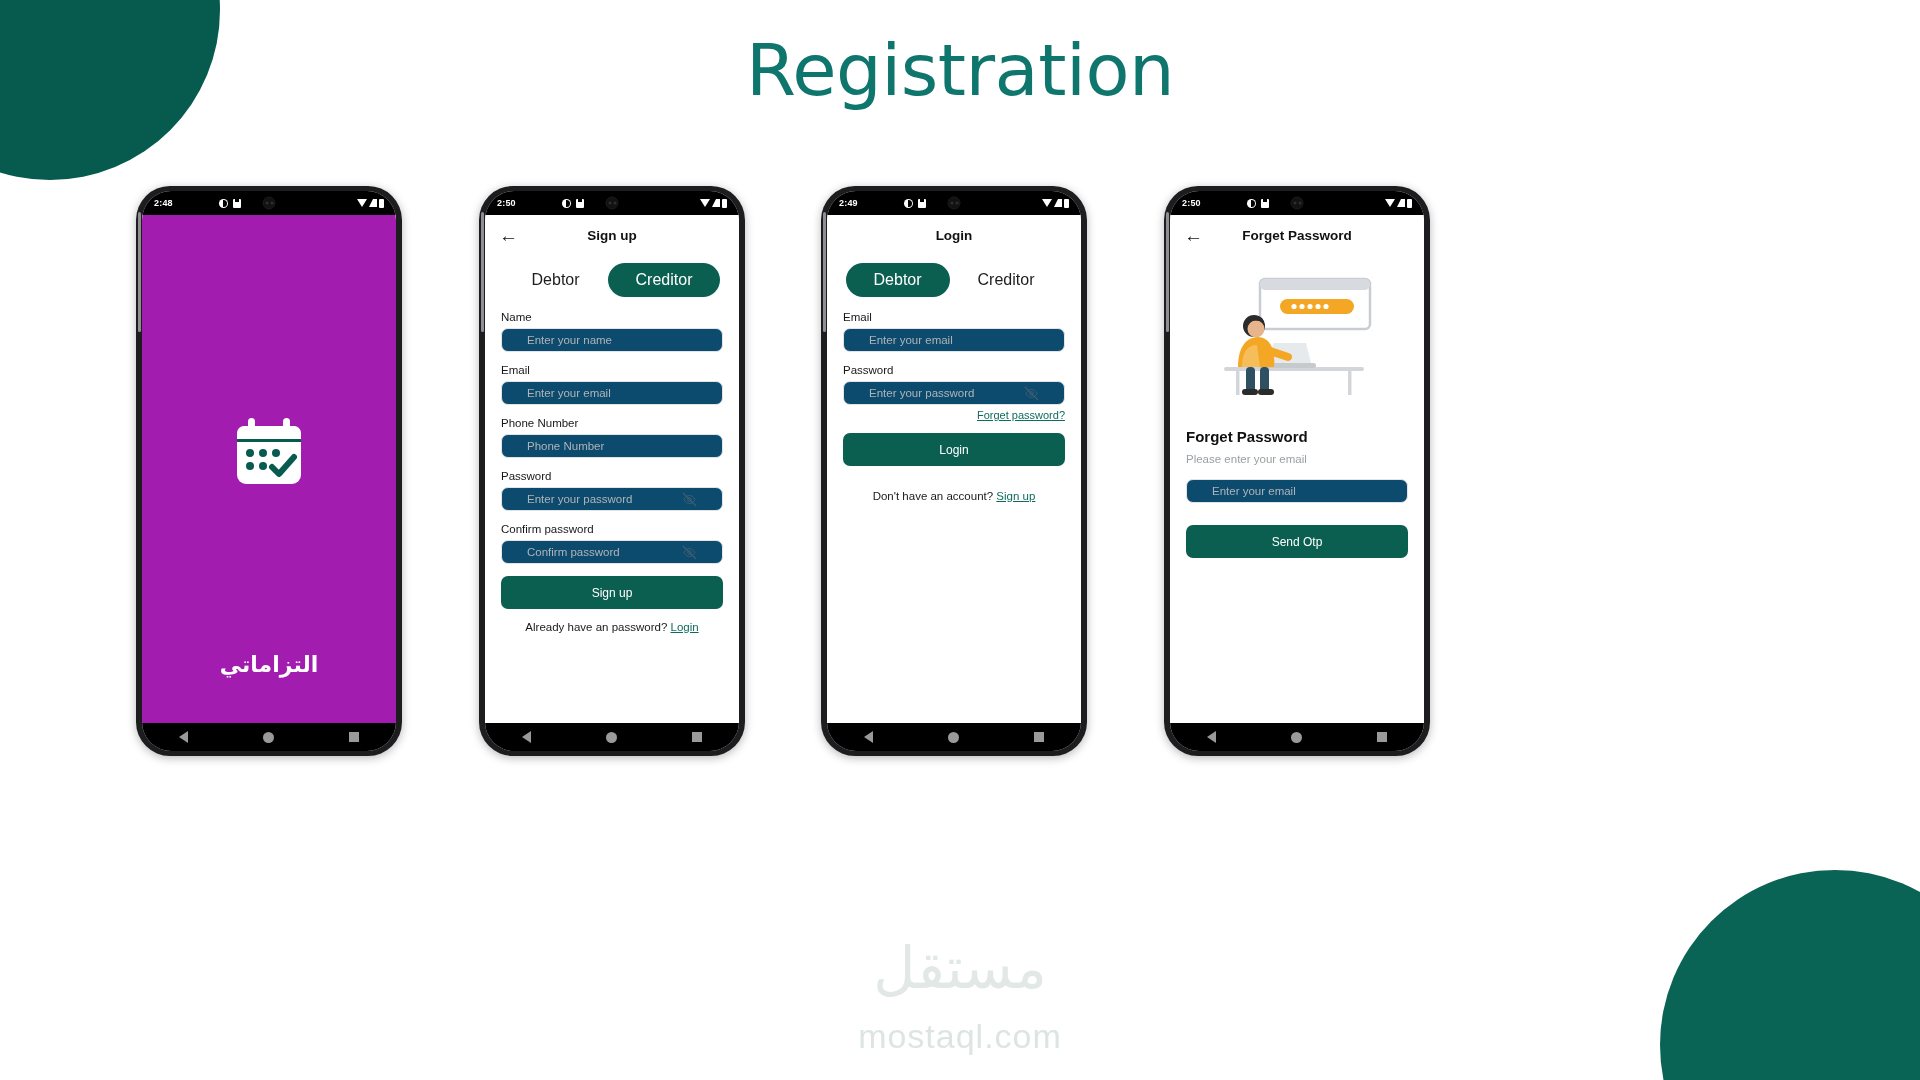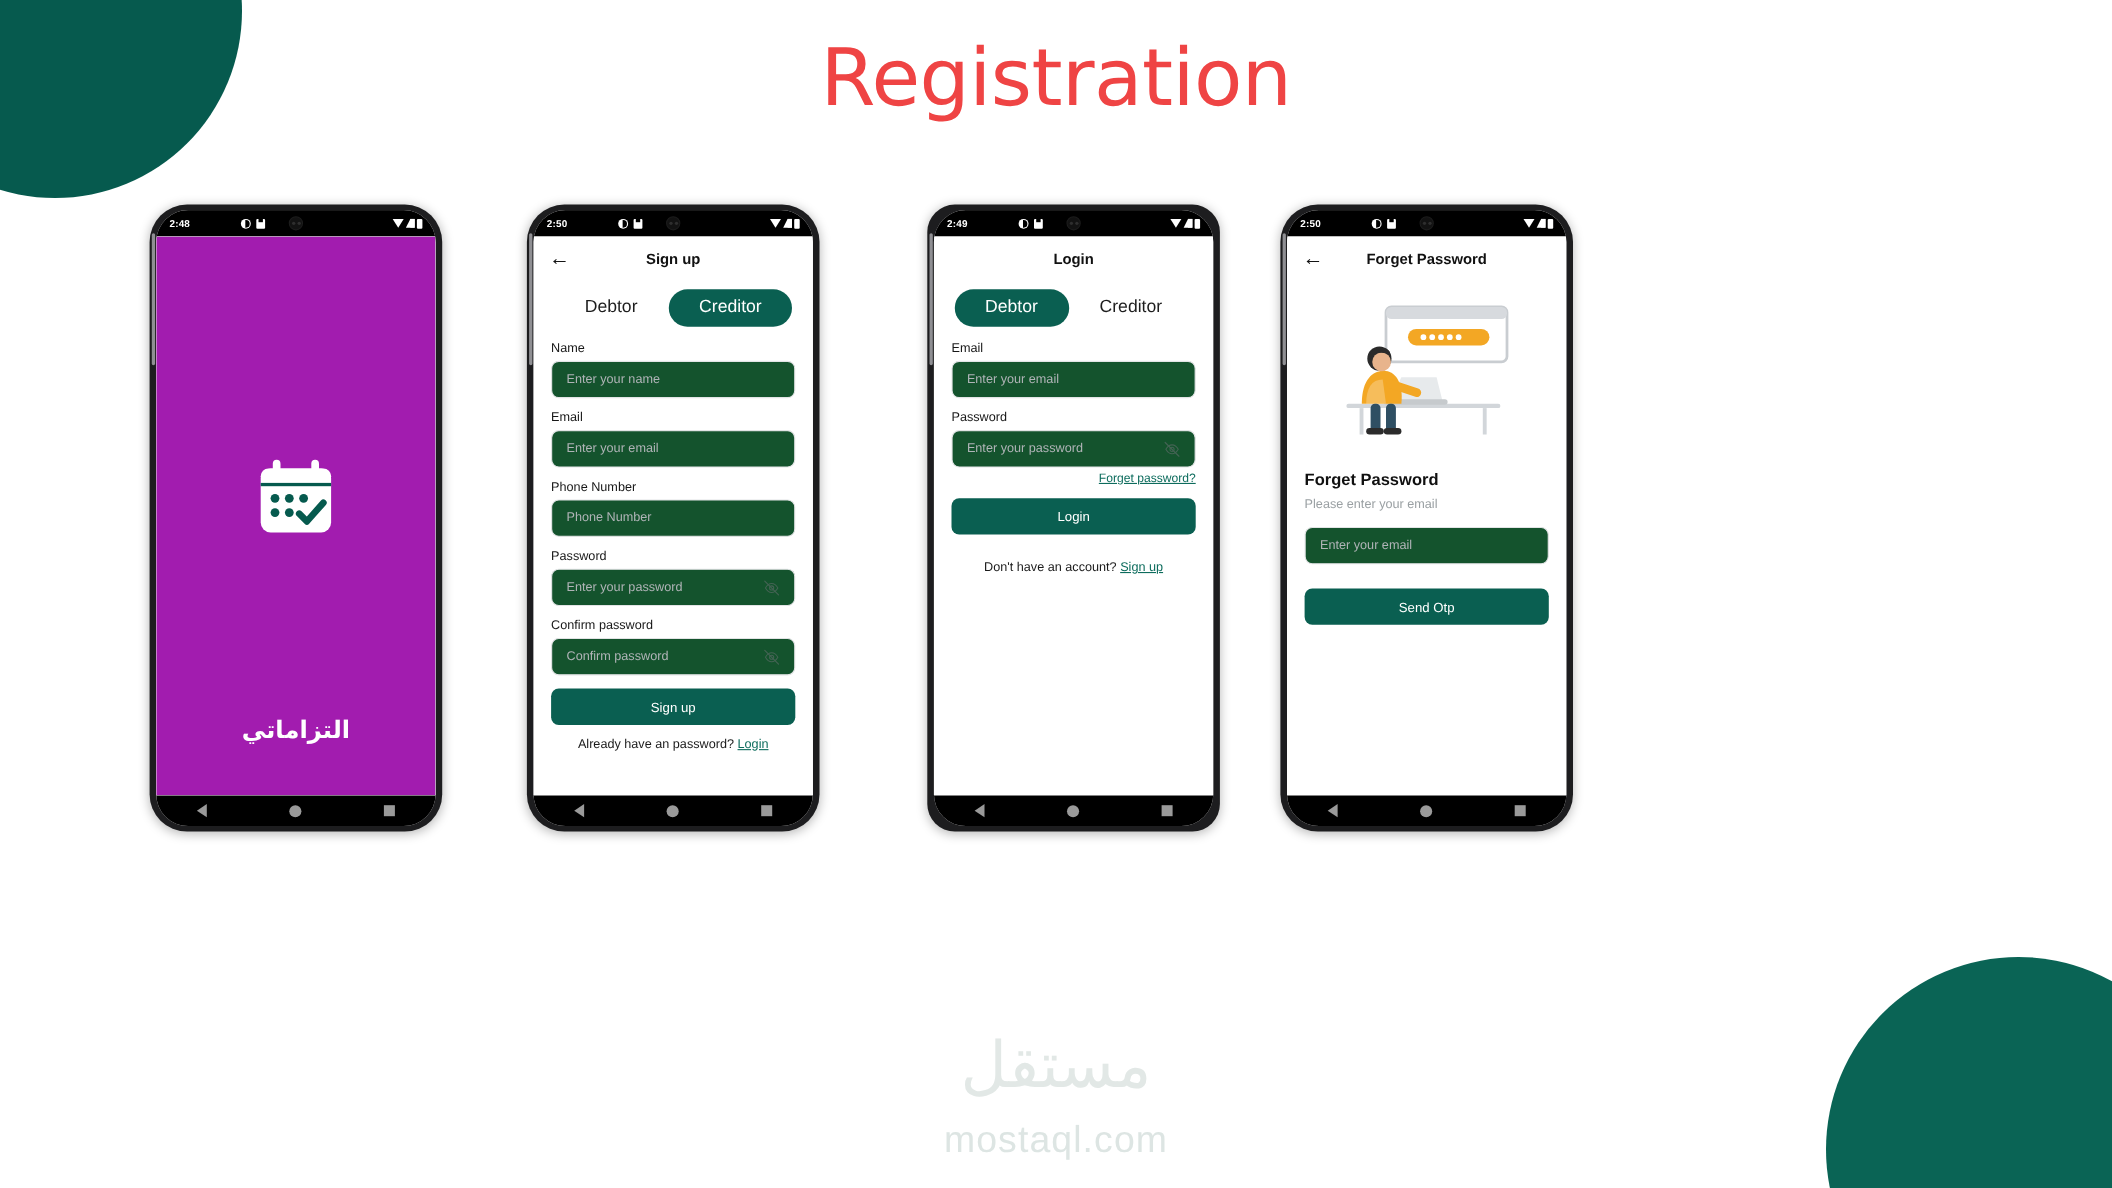--- a/index.html
+++ b/index.html
@@ -25,21 +25,21 @@
     background: #0A6455;
   }
 
   
   .page-title {
     position: absolute;
     top: 28px; left: 0; right: 0;
     text-align: center;
     font-size: 72px;
     font-weight: 400;
-    color: #ef4444;
+    color: #0f766e;
     letter-spacing: -0.5px;
     font-family: "DejaVu Sans", sans-serif;
   }
 
   
   .watermark {
     position: absolute;
     left: 0; right: 0; bottom: 24px;
     text-align: center;
     color: #dfe6e4;
@@ -252,27 +252,27 @@
     color: #ffffff;
   }
 
   .field-label {
     font-size: 11.5px;
     color: #171717;
     margin-bottom: 5px;
     font-weight: 400;
   }
   .field-box {
-    height: 34px;
+    height: 24px;
     border: 1px solid #e2e4e5;
     border-radius: 7px;
     display: flex;
     align-items: center;
-    padding: 0 13px;
-    background: #14532d;
+    padding: 0 25px;
+    background: #0c4a6e;
     margin-bottom: 12px;
   }
   .field-box .ph {
     font-size: 11.5px;
     color: #b0b4b7;
     flex: 1 1 auto;
     white-space: nowrap;
     overflow: hidden;
   }
   .eye-off {
@@ -481,21 +481,21 @@
       </div>
 
       <div class="navbar">
         <span class="nav-back"></span>
         <span class="nav-home"></span>
         <span class="nav-recent"></span>
       </div>
     </div>
   </div>
 
-  <div class="phone" style="left:843px;border-radius:25px;">
+  <div class="phone" style="left:821px;">
     <div class="phone-inner">
       <div class="statusbar">
         <span class="time">2:49</span>
         <span class="sb-icons-l">
           <span class="ic-clock"></span>
           <span class="ic-save"></span>
         </span>
         <span class="sb-dot-cam">
             <i></i>
             <i></i>

